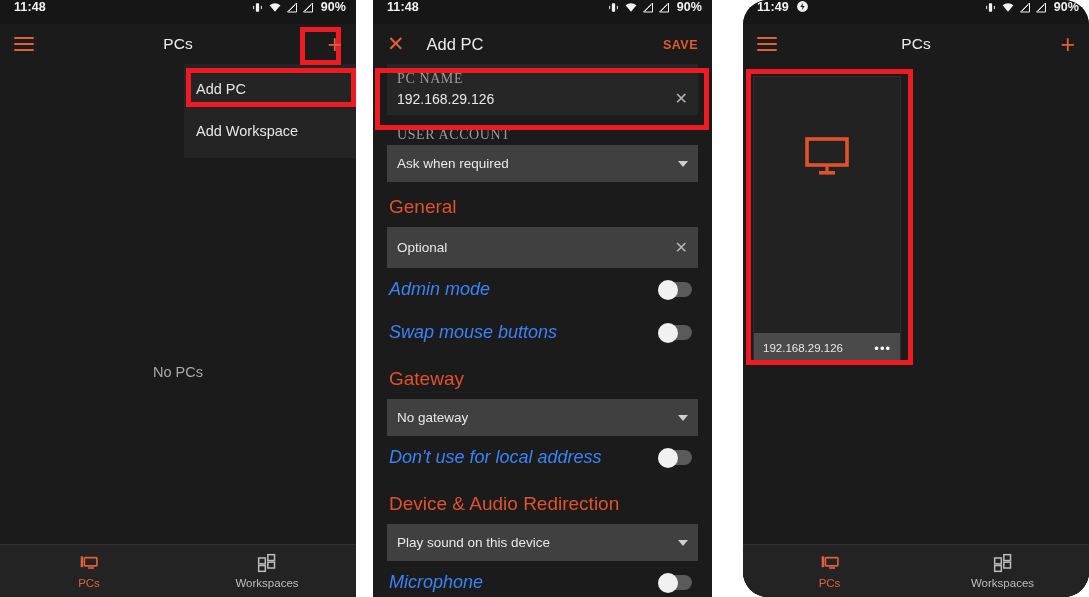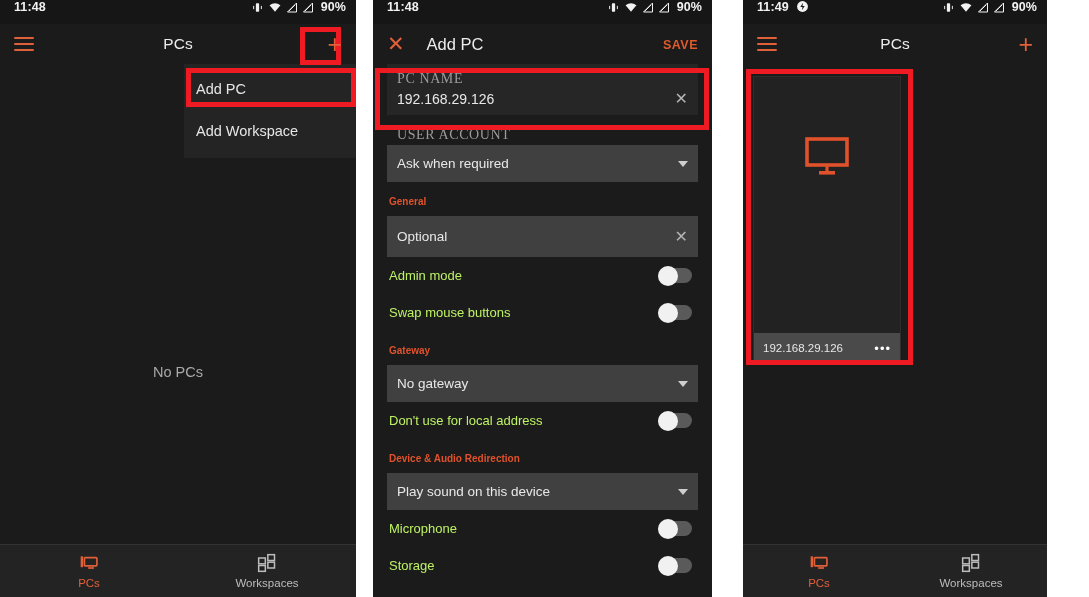--- a/index.html
+++ b/index.html
@@ -10,21 +10,21 @@
     overflow: hidden;
   }
   .stage { position: relative; width: 1089px; height: 597px; background:#ffffff; }
 
   .panel {
     position: absolute; top: 0; height: 597px;
     background: #1b1b1b; overflow: hidden;
   }
   #panel-1 { left: 0;   width: 356px; }
   #panel-2 { left: 373px; width: 339px; }
-  #panel-3 { left: 743px; width: 304px; }
+  #panel-3 { left: 743px; width: 346px; border-radius: 25px; }
 
   
   .statusbar {
     height: 24px; display: flex; align-items: flex-start;
     padding: 0 10px 0 14px; background: #161616;
     color: #f2f2f2; font-size: 12.5px; font-weight: bold;
     letter-spacing: .1px;
   }
   .sb-clock { flex: 0 0 auto; }
   .sb-spacer { flex: 1 1 auto; }
@@ -92,27 +92,27 @@
   .field-x { color:#b4b4b4; font-size: 16px; cursor:pointer; }
   .caret { width:0;height:0;border-left:5px solid transparent;border-right:5px solid transparent;border-top:6px solid #cfcfcf; }
 
   .select {
     background:#404040; margin: 0 14px; padding: 11px 10px;
     display:flex; align-items:center;
   }
   .select .val { color:#e8e8e8; font-size: 13.5px; flex:1; }
 
   .section-head {
-    color:#e0522b; font-size: 10px; font-weight: bold;
+    color:#e0522b; font-size: 19px; font-weight: normal;
     padding: 14px 14px 9px 16px;
   }
   .toggle-row {
     display:flex; align-items:center; padding: 11px 20px 11px 16px;
   }
-  .toggle-row .lbl { color:#bef264; font-size:13px; flex:1; }
+  .toggle-row .lbl { color:#3b82f6; font-size:18px; flex:1;font-style:italic; }
   .switch { width: 34px; height: 15px; background:#5a5a5a; border-radius: 8px; position:relative; cursor:pointer; }
   .switch .knob {
     position:absolute; left:0; top:-2.5px; width:20px; height:20px;
     border-radius:50%; background:#f1f1f1;
   }
   .gap-sm { height: 8px; }
 
   
   .p3-body { position:relative; height: 533px; background:#1b1b1b; padding: 8px 0 0 4px; }
   .pc-card {

